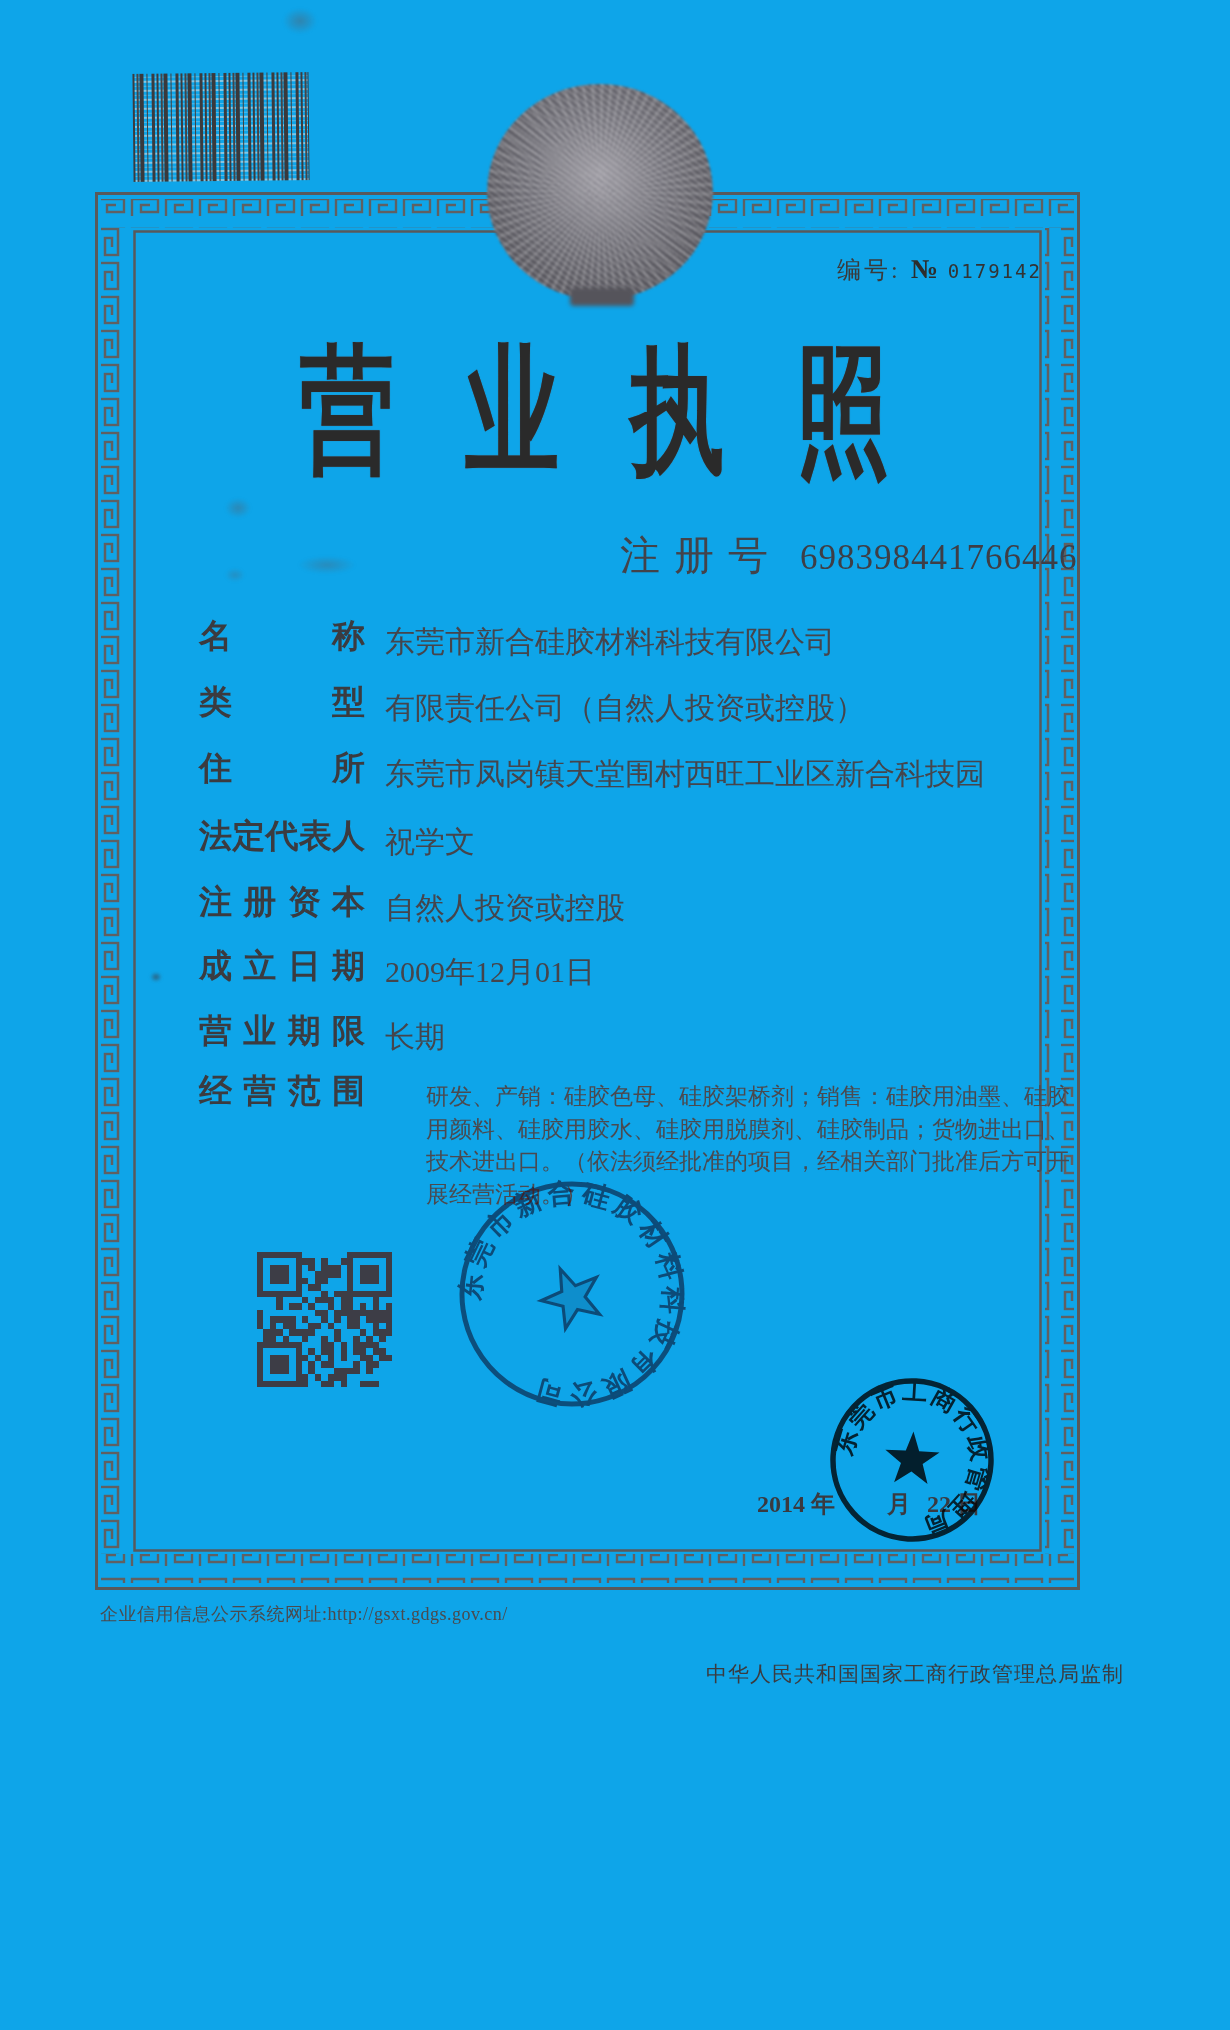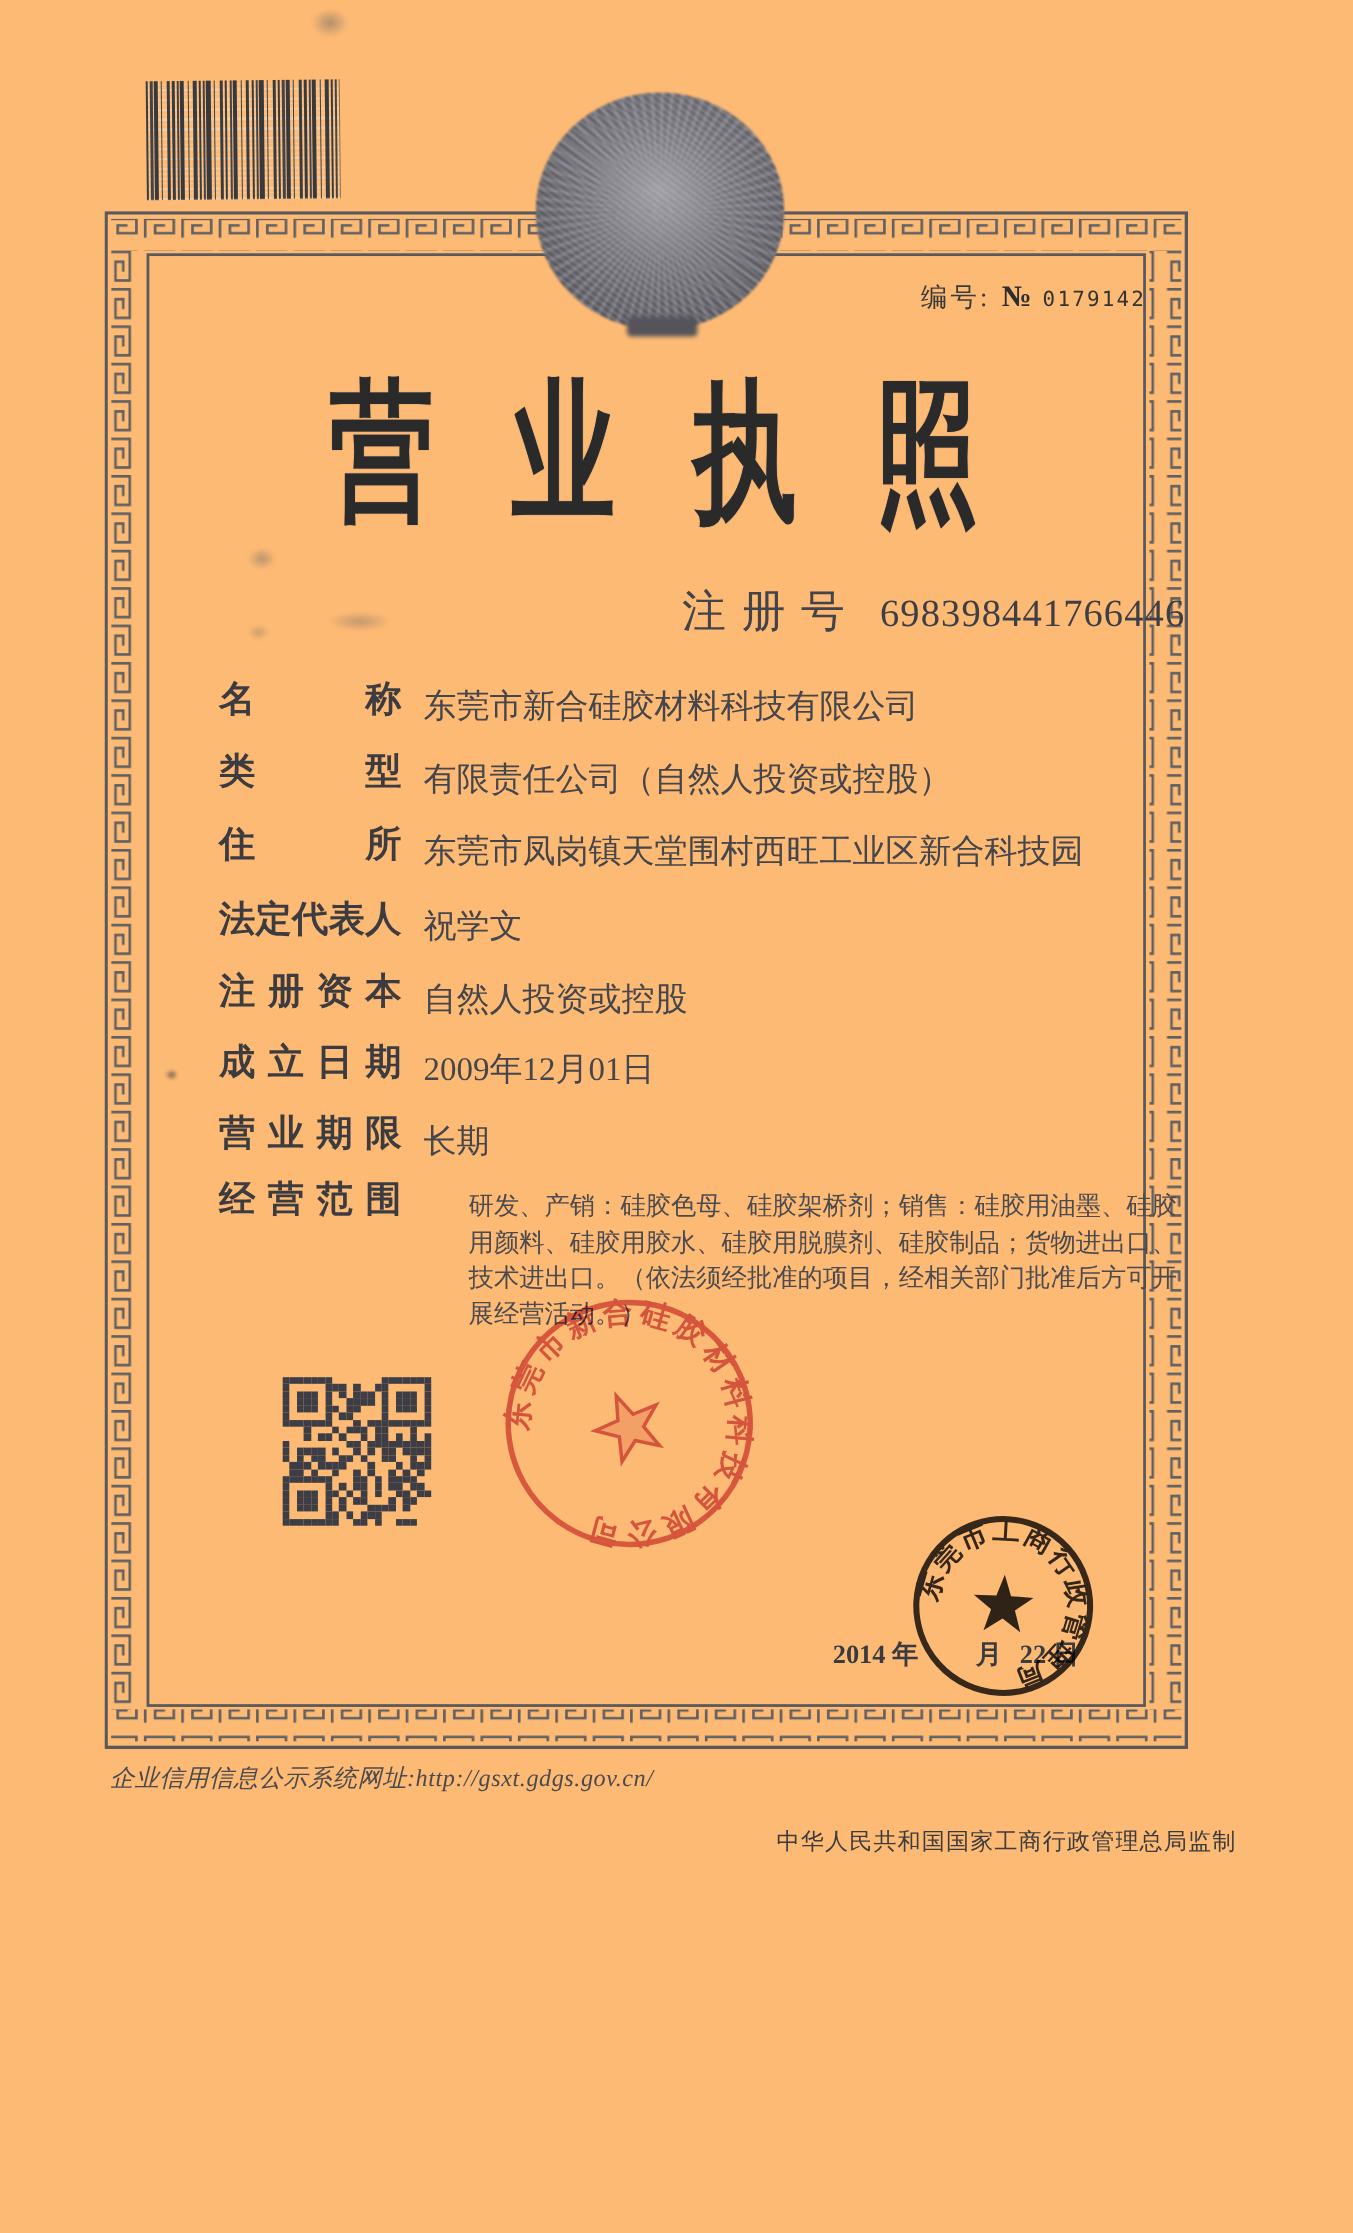--- a/index.html
+++ b/index.html
@@ -1,17 +1,17 @@
 <!DOCTYPE html>
 <html><head>
 <meta charset="utf-8">
 <style>
   html,body{margin:0;padding:0;}
   .page{
-    position:relative;width:1230px;height:2030px;background:#fdba74;overflow:hidden;
+    position:relative;width:1230px;height:2030px;background:#0ea5e9;overflow:hidden;
     font-family:"Liberation Serif","DejaVu Serif",serif;color:#3c3c3c;
   }
   
   .barcode{
     position:absolute;left:133px;top:73px;width:176px;height:108px;
     background:
       repeating-linear-gradient(90deg,#2f2f33 0 2px,transparent 2px 4px,#3a3a3e 4px 6px,transparent 6px 7px,#2c2c30 7px 11px,transparent 11px 14px,#333 14px 15px,transparent 15px 19px,#2f2f33 19px 22px,transparent 22px 24px),
       repeating-linear-gradient(0deg,rgba(245,243,240,.55) 0 2px,transparent 2px 5px,rgba(245,243,240,.35) 5px 6px,transparent 6px 9px);
     filter:blur(.5px) contrast(.85);
     transform:rotate(-.6deg);
@@ -68,21 +68,21 @@
   
   .red-seal{position:absolute;left:452px;top:1174px;z-index:4;mix-blend-mode:multiply;opacity:.82;transform:rotate(-8deg);}
   
   .registrar{position:absolute;left:610px;top:1426px;font-size:35px;font-weight:700;letter-spacing:27px;color:#3a3a40;z-index:3;white-space:nowrap;}
   .issue-date{position:absolute;left:757px;top:1488px;font-size:24px;font-weight:700;color:#3a3a40;z-index:3;white-space:nowrap;}
   .issue-date .m{margin-left:52px;}
   .issue-date .d{margin-left:16px;}
   
   .black-stamp{position:absolute;left:826px;top:1374px;z-index:6;mix-blend-mode:multiply;opacity:.92;transform:rotate(3deg);}
   
-  .footer-left{position:absolute;left:100px;top:1602px;font-size:22px;color:#4a4a4e;letter-spacing:.5px;z-index:3;font-style:italic;}
+  .footer-left{position:absolute;left:100px;top:1602px;font-size:18px;color:#4a4a4e;letter-spacing:.5px;z-index:3;}
   .footer-right{position:absolute;left:706px;top:1660px;font-size:21px;font-weight:400;color:#3b3b3f;letter-spacing:1px;z-index:3;}
   
   .smudge{position:absolute;border-radius:50%;filter:blur(1.5px);z-index:2;}
   .s1{left:225px;top:498px;width:26px;height:20px;background:radial-gradient(closest-side,rgba(90,90,100,.4),transparent);}
   .s2{left:298px;top:556px;width:58px;height:18px;background:radial-gradient(closest-side,rgba(90,90,100,.35),transparent);}
   .s3{left:150px;top:972px;width:12px;height:10px;background:radial-gradient(closest-side,rgba(60,60,70,.7),transparent);}
   .s4{left:283px;top:8px;width:34px;height:26px;background:radial-gradient(closest-side,rgba(90,90,100,.45),transparent);}
   .s5{left:225px;top:568px;width:20px;height:14px;background:radial-gradient(closest-side,rgba(90,90,100,.3),transparent);}
 </style>
 </head>

